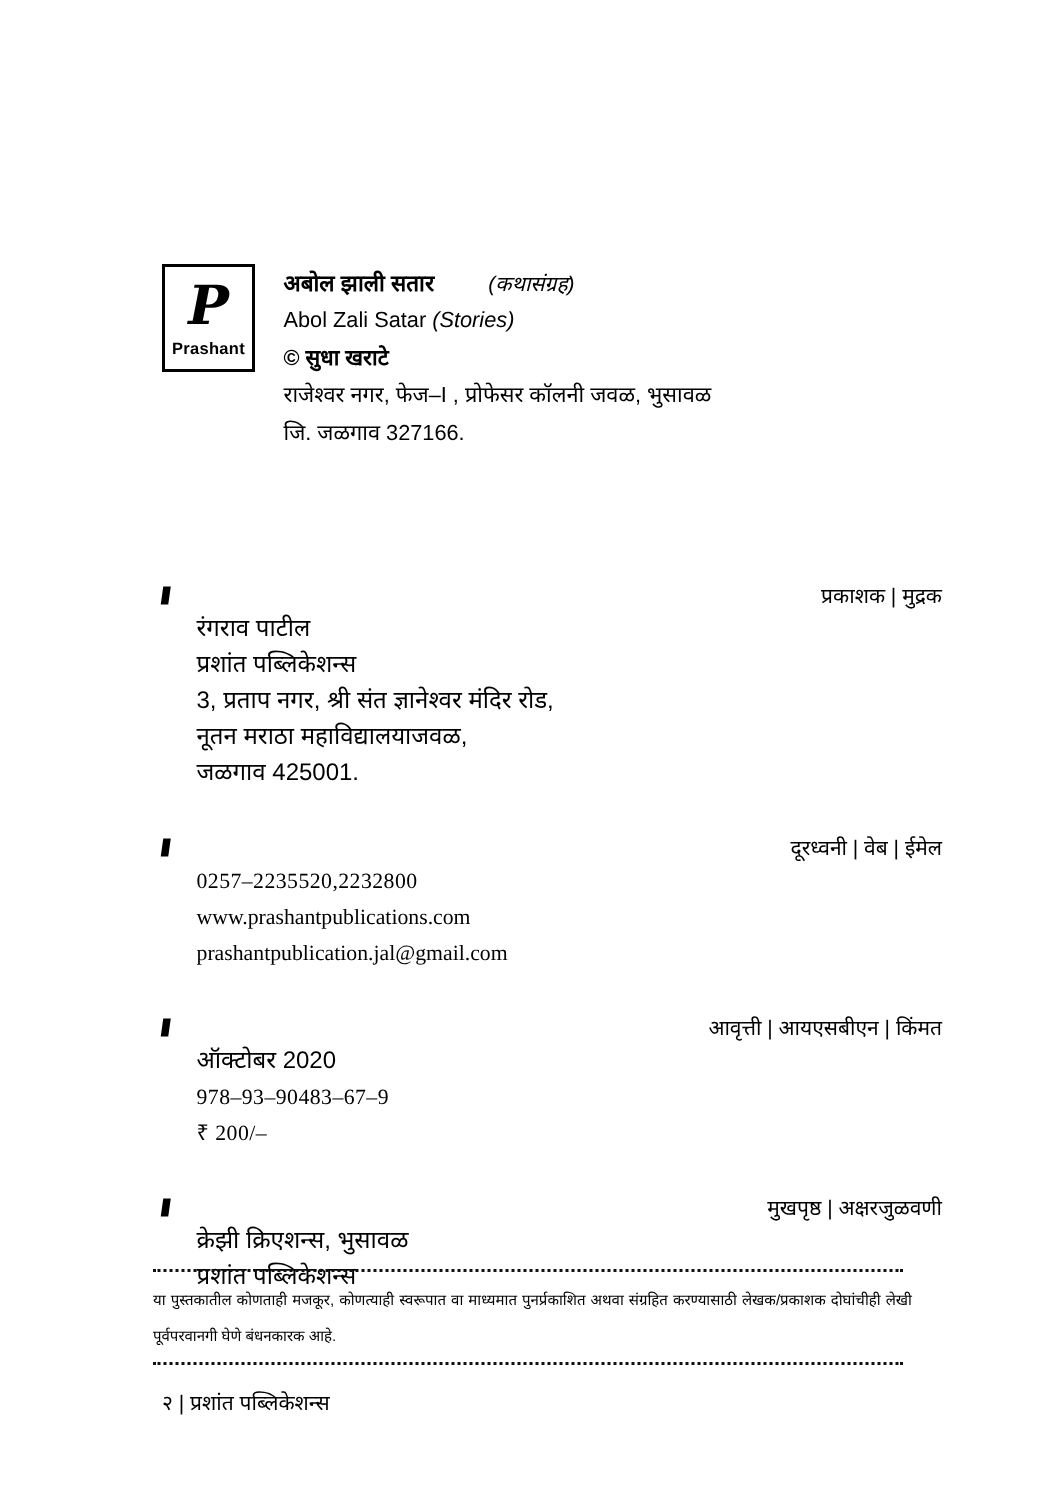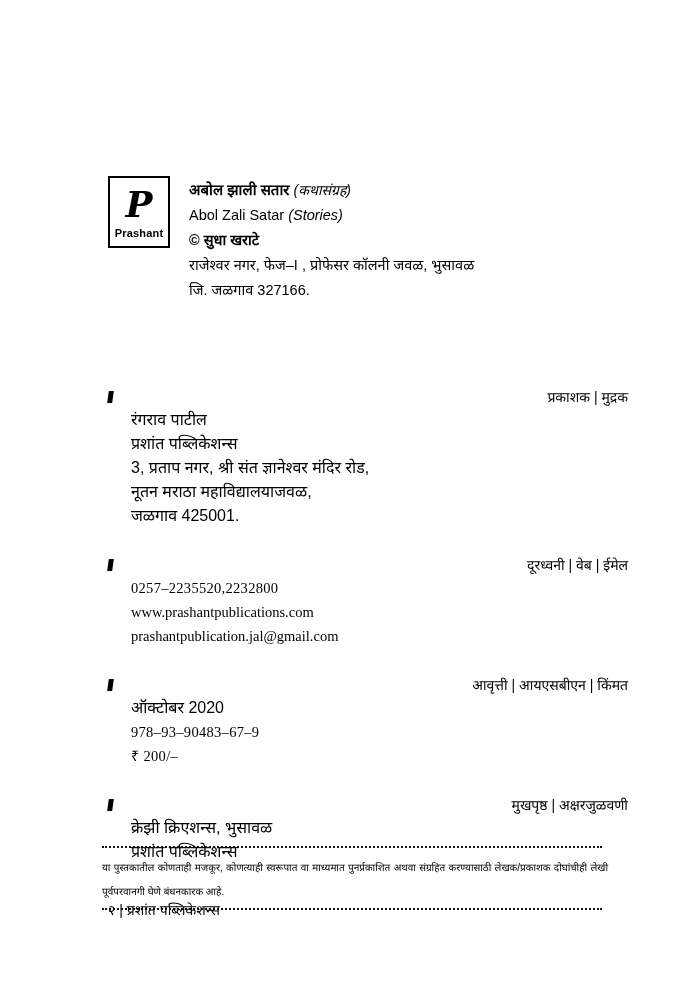--- a/index.html
+++ b/index.html
@@ -69,20 +69,21 @@
     white-space: nowrap;
   }
   .title-mr {
     font-weight: bold;
     font-size: 15px;
   }
   .title-mr .genre {
     font-weight: normal;
     font-style: italic;
     font-size: 14px;
+    margin-left: 32px;
   }
   .title-en {
     font-size: 14.5px;
   }
   .title-en .genre-en {
     font-style: italic;
   }
   .copyright {
     font-weight: bold;
     font-size: 14.5px;
@@ -159,21 +160,21 @@
     width: 506px;
     font-family: "Liberation Sans", sans-serif;
     font-size: 10px;
     line-height: 24px;
     text-align: justify;
   }
 
   .footer {
     position: absolute;
     left: 108px;
-    top: 900px;
+    top: 925px;
     font-family: "Liberation Sans", sans-serif;
     font-size: 14px;
     line-height: 20px;
   }
 </style>
 </head>
 <body>
 
 <div class="page">
 

